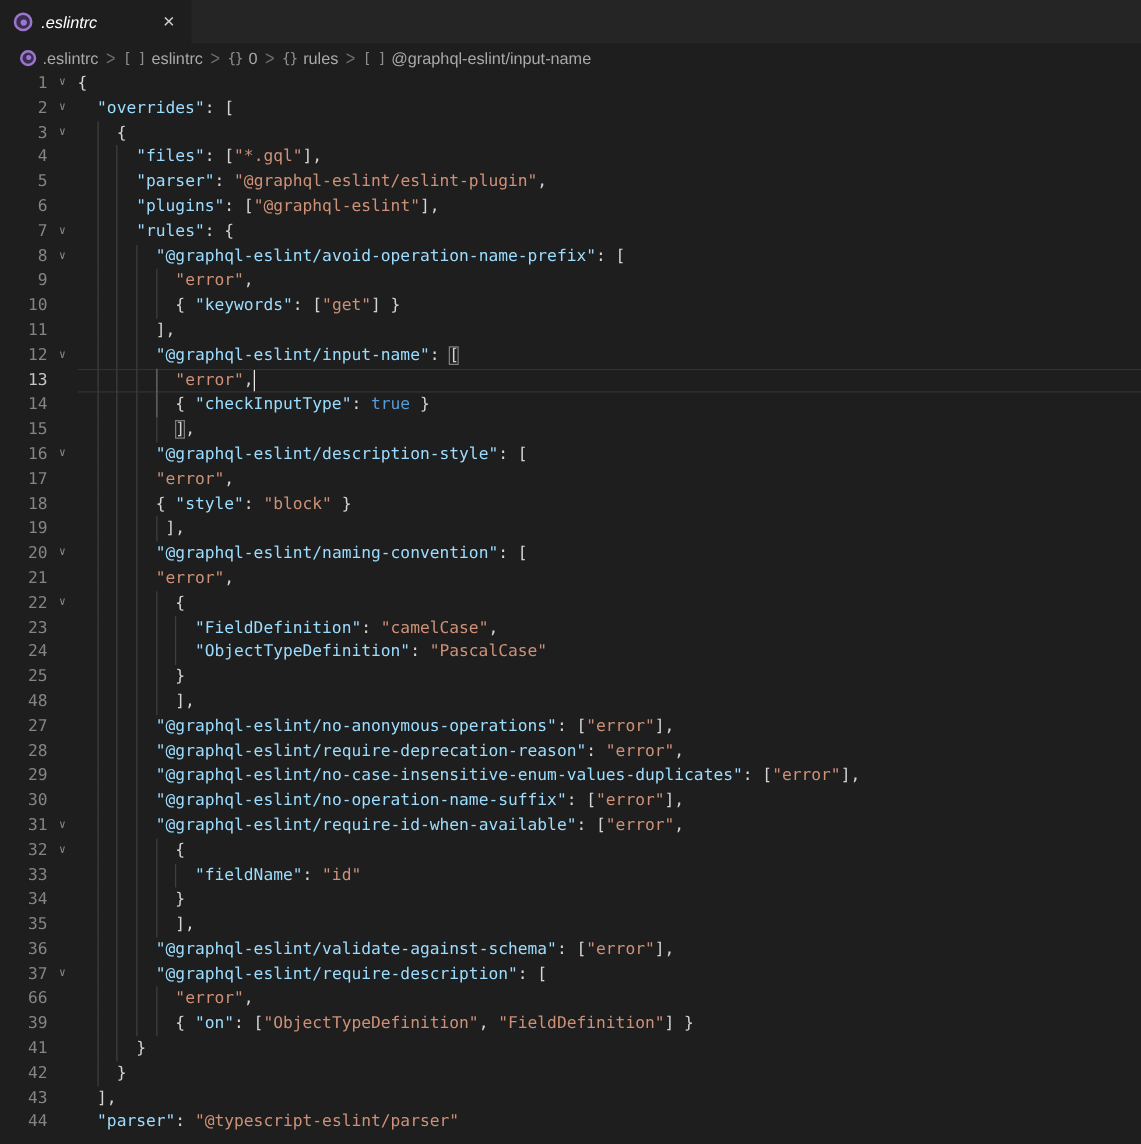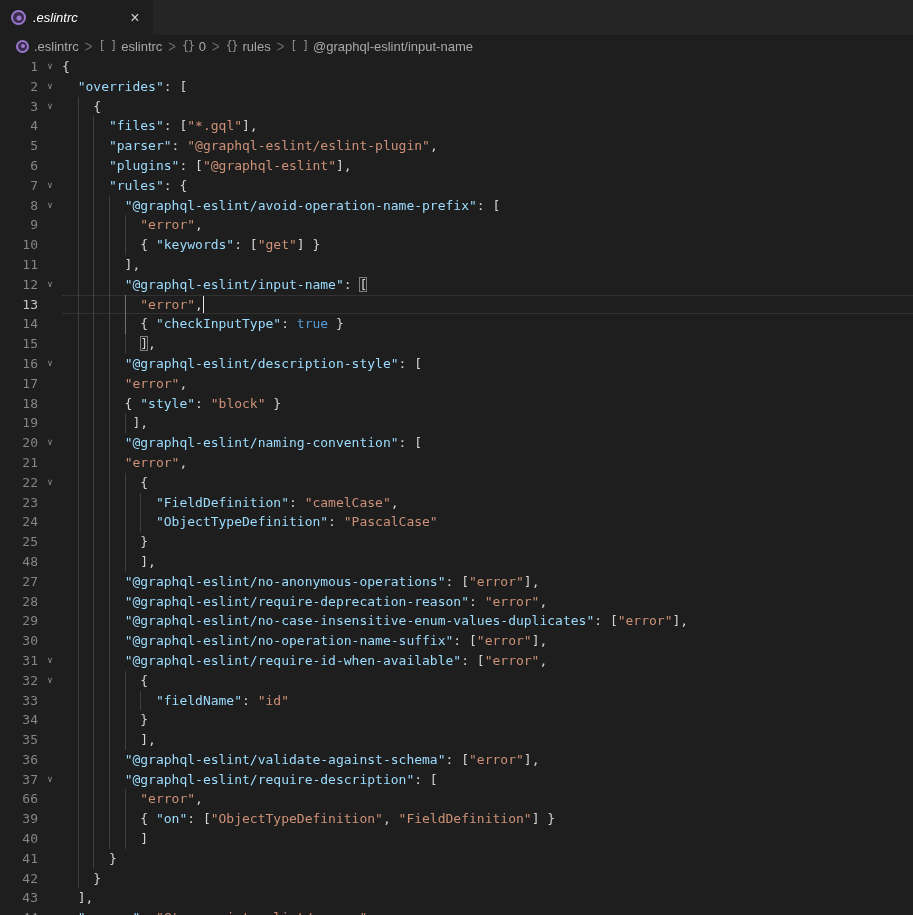--- a/index.html
+++ b/index.html
@@ -129,20 +129,19 @@
       <div class="line"><span class="ln">30</span><span class="fold"></span><span class="code"><i class="guide" style="left: 2ch;"></i><i class="guide" style="left: 4ch;"></i><i class="guide" style="left: 6ch;"></i><span class="t-p">        </span><span class="t-k">"@graphql-eslint/no-operation-name-suffix"</span><span class="t-p">: [</span><span class="t-s">"error"</span><span class="t-p">],</span></span></div>
       <div class="line"><span class="ln">31</span><span class="fold">∨</span><span class="code"><i class="guide" style="left: 2ch;"></i><i class="guide" style="left: 4ch;"></i><i class="guide" style="left: 6ch;"></i><span class="t-p">        </span><span class="t-k">"@graphql-eslint/require-id-when-available"</span><span class="t-p">: [</span><span class="t-s">"error"</span><span class="t-p">,</span></span></div>
       <div class="line"><span class="ln">32</span><span class="fold">∨</span><span class="code"><i class="guide" style="left: 2ch;"></i><i class="guide" style="left: 4ch;"></i><i class="guide" style="left: 6ch;"></i><i class="guide" style="left: 8ch;"></i><span class="t-p">          {</span></span></div>
       <div class="line"><span class="ln">33</span><span class="fold"></span><span class="code"><i class="guide" style="left: 2ch;"></i><i class="guide" style="left: 4ch;"></i><i class="guide" style="left: 6ch;"></i><i class="guide" style="left: 8ch;"></i><i class="guide" style="left: 10ch;"></i><span class="t-p">            </span><span class="t-k">"fieldName"</span><span class="t-p">: </span><span class="t-s">"id"</span></span></div>
       <div class="line"><span class="ln">34</span><span class="fold"></span><span class="code"><i class="guide" style="left: 2ch;"></i><i class="guide" style="left: 4ch;"></i><i class="guide" style="left: 6ch;"></i><i class="guide" style="left: 8ch;"></i><span class="t-p">          }</span></span></div>
       <div class="line"><span class="ln">35</span><span class="fold"></span><span class="code"><i class="guide" style="left: 2ch;"></i><i class="guide" style="left: 4ch;"></i><i class="guide" style="left: 6ch;"></i><i class="guide" style="left: 8ch;"></i><span class="t-p">          ],</span></span></div>
       <div class="line"><span class="ln">36</span><span class="fold"></span><span class="code"><i class="guide" style="left: 2ch;"></i><i class="guide" style="left: 4ch;"></i><i class="guide" style="left: 6ch;"></i><span class="t-p">        </span><span class="t-k">"@graphql-eslint/validate-against-schema"</span><span class="t-p">: [</span><span class="t-s">"error"</span><span class="t-p">],</span></span></div>
       <div class="line"><span class="ln">37</span><span class="fold">∨</span><span class="code"><i class="guide" style="left: 2ch;"></i><i class="guide" style="left: 4ch;"></i><i class="guide" style="left: 6ch;"></i><span class="t-p">        </span><span class="t-k">"@graphql-eslint/require-description"</span><span class="t-p">: [</span></span></div>
       <div class="line"><span class="ln">66</span><span class="fold"></span><span class="code"><i class="guide" style="left: 2ch;"></i><i class="guide" style="left: 4ch;"></i><i class="guide" style="left: 6ch;"></i><i class="guide" style="left: 8ch;"></i><span class="t-p">          </span><span class="t-s">"error"</span><span class="t-p">,</span></span></div>
       <div class="line"><span class="ln">39</span><span class="fold"></span><span class="code"><i class="guide" style="left: 2ch;"></i><i class="guide" style="left: 4ch;"></i><i class="guide" style="left: 6ch;"></i><i class="guide" style="left: 8ch;"></i><span class="t-p">          { </span><span class="t-k">"on"</span><span class="t-p">: [</span><span class="t-s">"ObjectTypeDefinition"</span><span class="t-p">, </span><span class="t-s">"FieldDefinition"</span><span class="t-p">] }</span></span></div>
-      <div class="line"><span class="ln">40</span><span class="fold"></span><span class="code"><i class="guide" style="left: 2ch;"></i><i class="guide" style="left: 4ch;"></i><i class="guide" style="left: 6ch;"></i><i class="guide" style="left: 8ch;"></i><span class="t-p">          ]</span></span></div>
       <div class="line"><span class="ln">41</span><span class="fold"></span><span class="code"><i class="guide" style="left: 2ch;"></i><i class="guide" style="left: 4ch;"></i><span class="t-p">      }</span></span></div>
       <div class="line"><span class="ln">42</span><span class="fold"></span><span class="code"><i class="guide" style="left: 2ch;"></i><span class="t-p">    }</span></span></div>
       <div class="line"><span class="ln">43</span><span class="fold"></span><span class="code"><span class="t-p">  ],</span></span></div>
       <div class="line"><span class="ln">44</span><span class="fold"></span><span class="code"><span class="t-p">  </span><span class="t-k">"parser"</span><span class="t-p">: </span><span class="t-s">"@typescript-eslint/parser"</span></span></div>
     </div>
 
 </div>
 
 </body></html>

